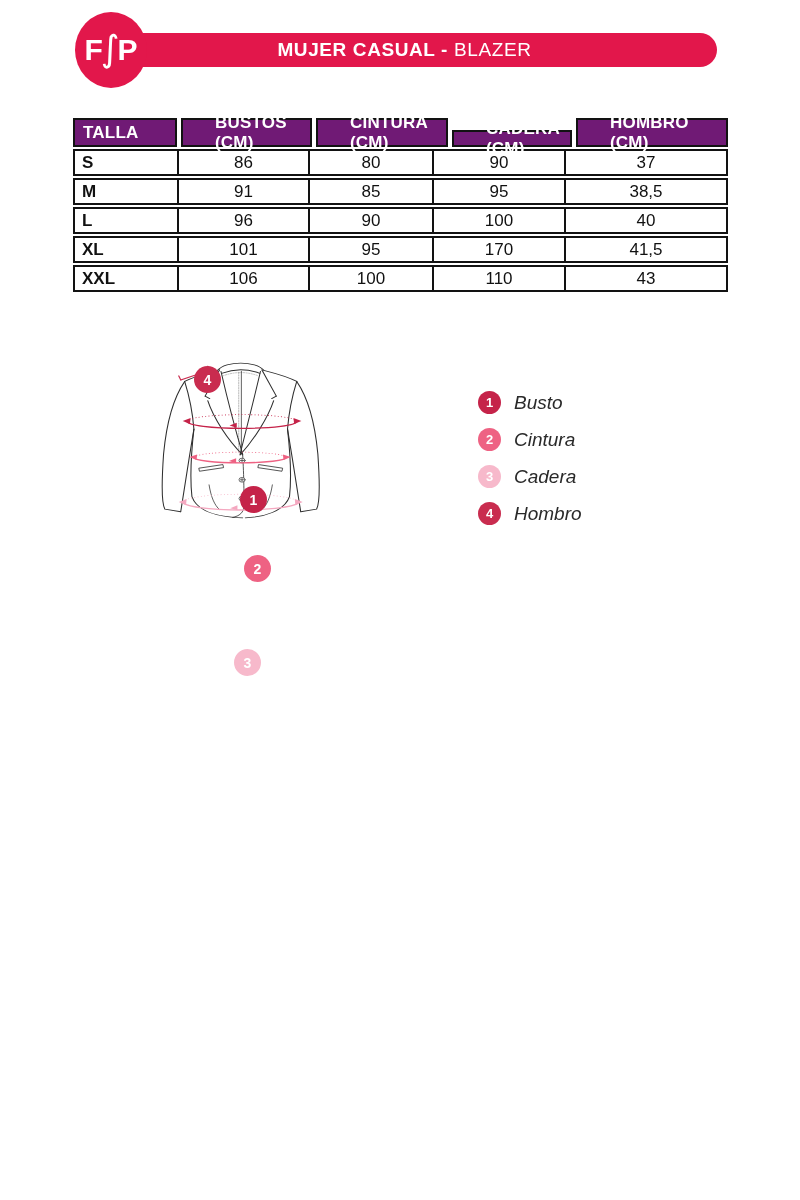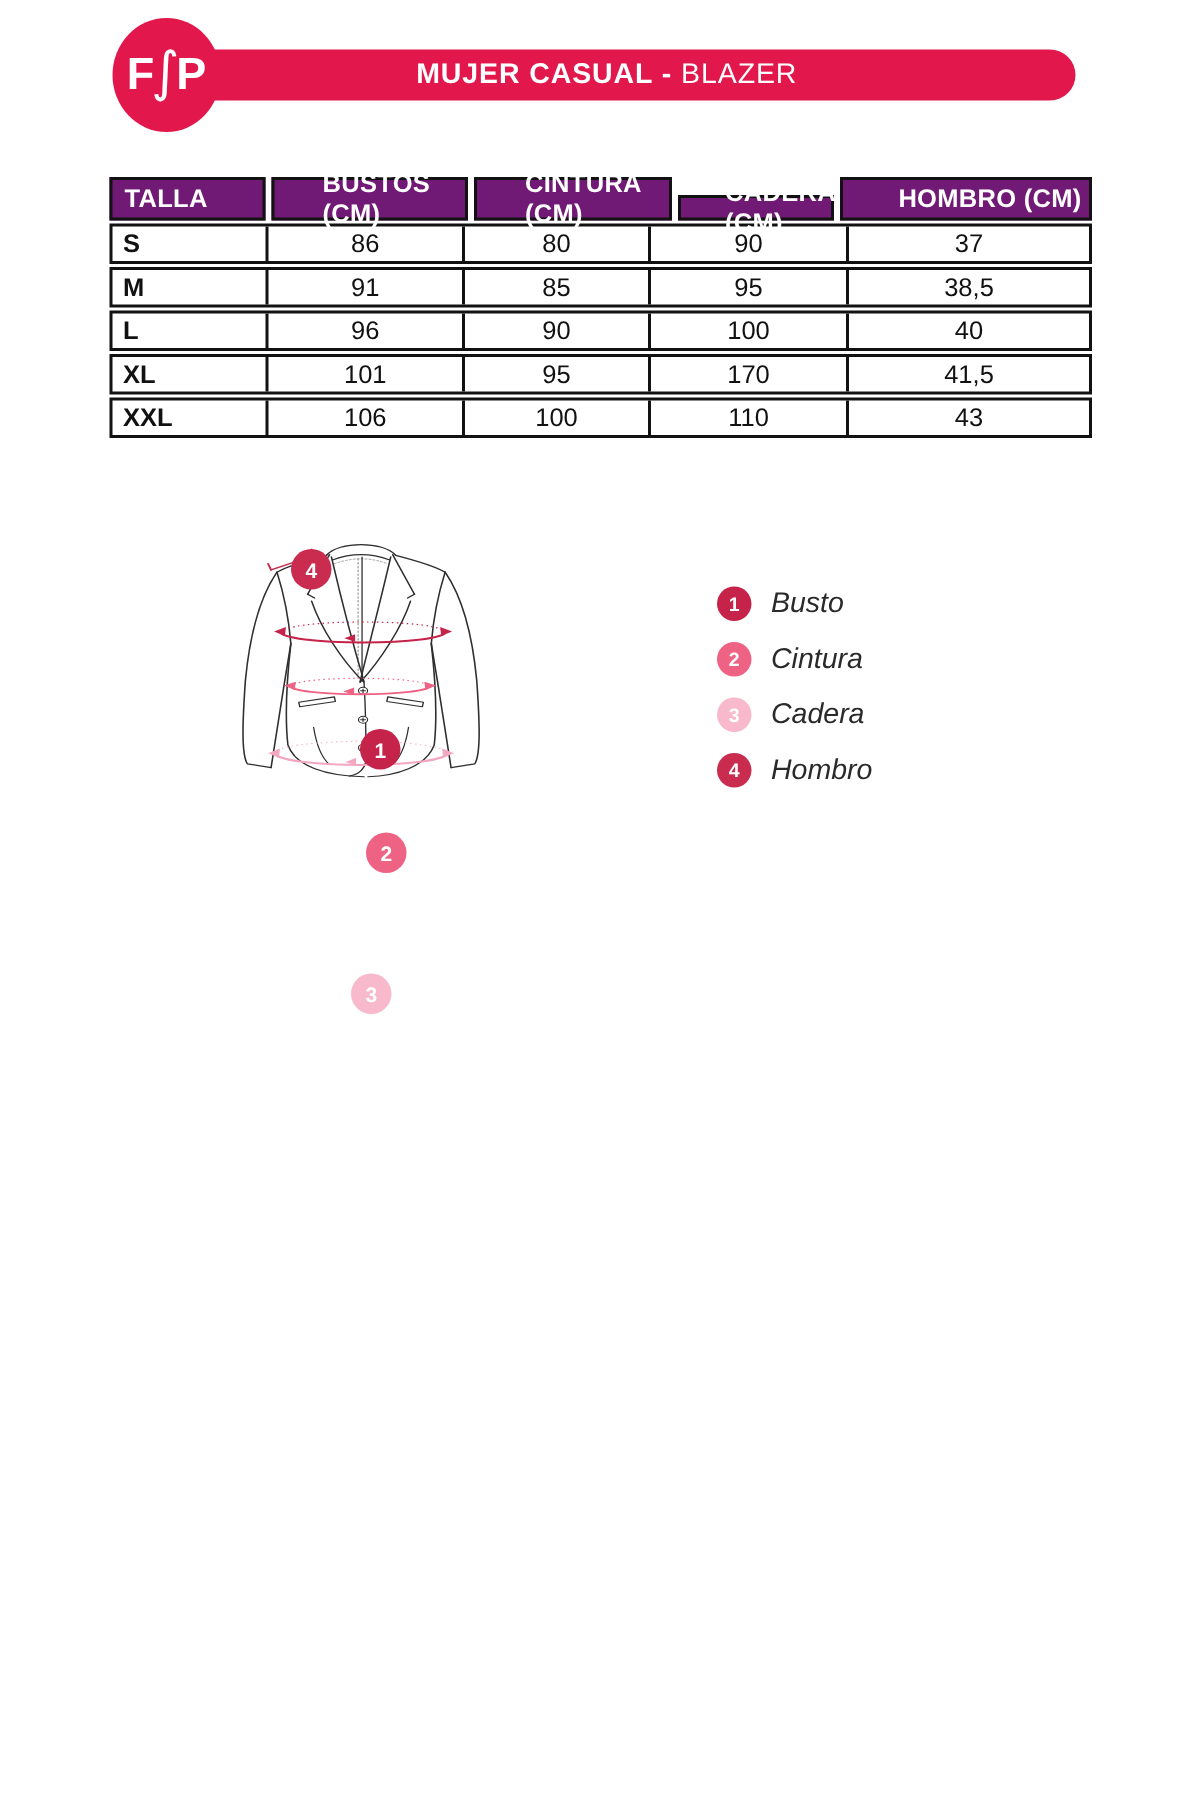--- a/index.html
+++ b/index.html
@@ -19,21 +19,21 @@
   .logo-text .squiggle { font-family:"DejaVu Sans", sans-serif; font-weight:normal; font-size:36px;
     margin:0 -2px; position:relative; top:-1px; }
 
   
   .size-table { position:absolute; left:73px; top:118px; width:655px; font-size:17px; color:#111; }
   .thead { display:flex; height:29px; margin-bottom:2px; }
   .th { background:#701a75; border:2px solid #121212; color:#fff; font-weight:bold;
     display:flex; align-items:center; justify-content:center; letter-spacing:.2px; }
   .th + .th { margin-left:4px;padding-left:32px; }
   .th.c0 { width:104px; justify-content:flex-start; padding-left:8px; }
-  .th.c1 { width:131px; } .th.c2 { width:132px; } .th.c3 { width:104px;margin-top:12px; } .th.c4 { flex:1; }
+  .th.c1 { width:131px; } .th.c2 { width:132px; } .th.c3 { width:120px;margin-top:12px; } .th.c4 { flex:1; }
   .trow { display:flex; height:27px; border:2px solid #121212; background:#fff; margin-top:2px; }
   .td { display:flex; align-items:center; justify-content:center; border-left:2px solid #121212; }
   .td.c0 { width:102px; border-left:none; font-weight:bold; justify-content:flex-start; padding-left:7px; }
   .td.c1 { width:131px; } .td.c2 { width:124px; } .td.c3 { width:132px; } .td.c4 { flex:1;text-align:right; }
 
   
   .diagram-svg { position:absolute; left:155px; top:350px; }
   .marker { position:absolute; width:27px; height:27px; border-radius:50%;
     color:#fff; font-weight:bold; font-size:14px; display:flex; align-items:center; justify-content:center; }
   .bg1 { background:#C52349; } .bg2 { background:#EE6283; } .bg3 { background:#F7B9CB; } .bg4 { background:#C92C4F; }

